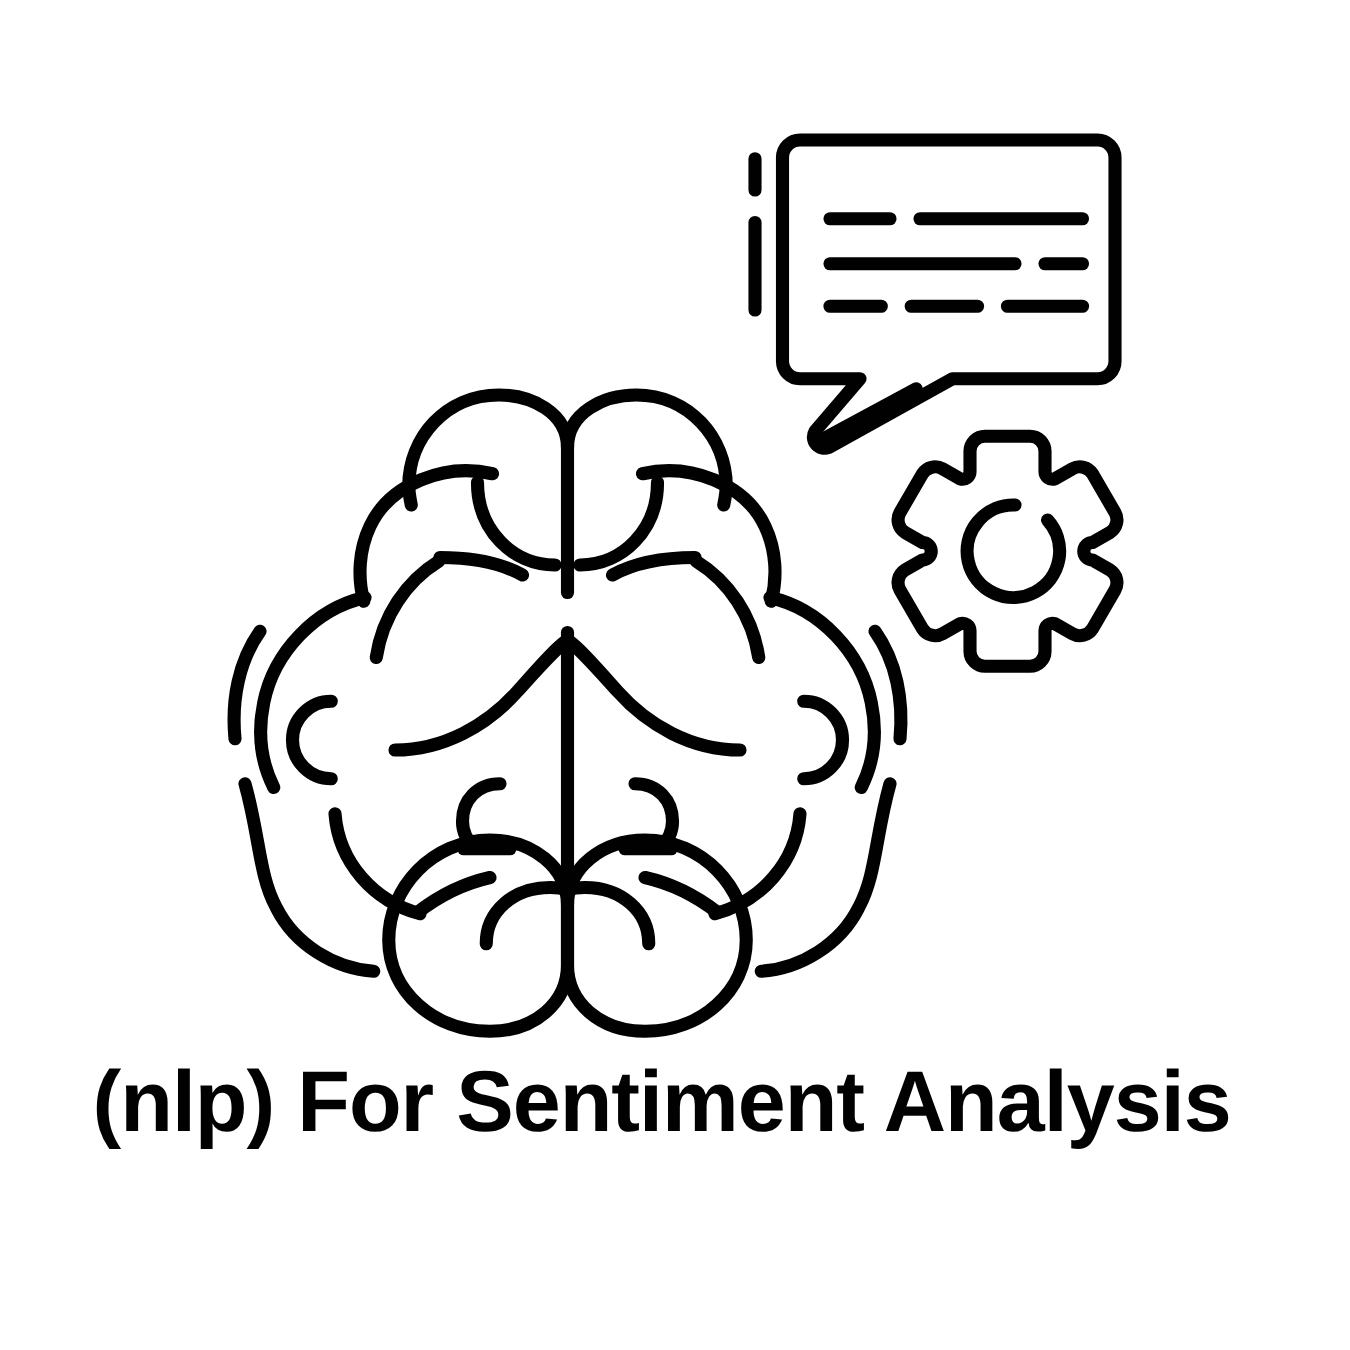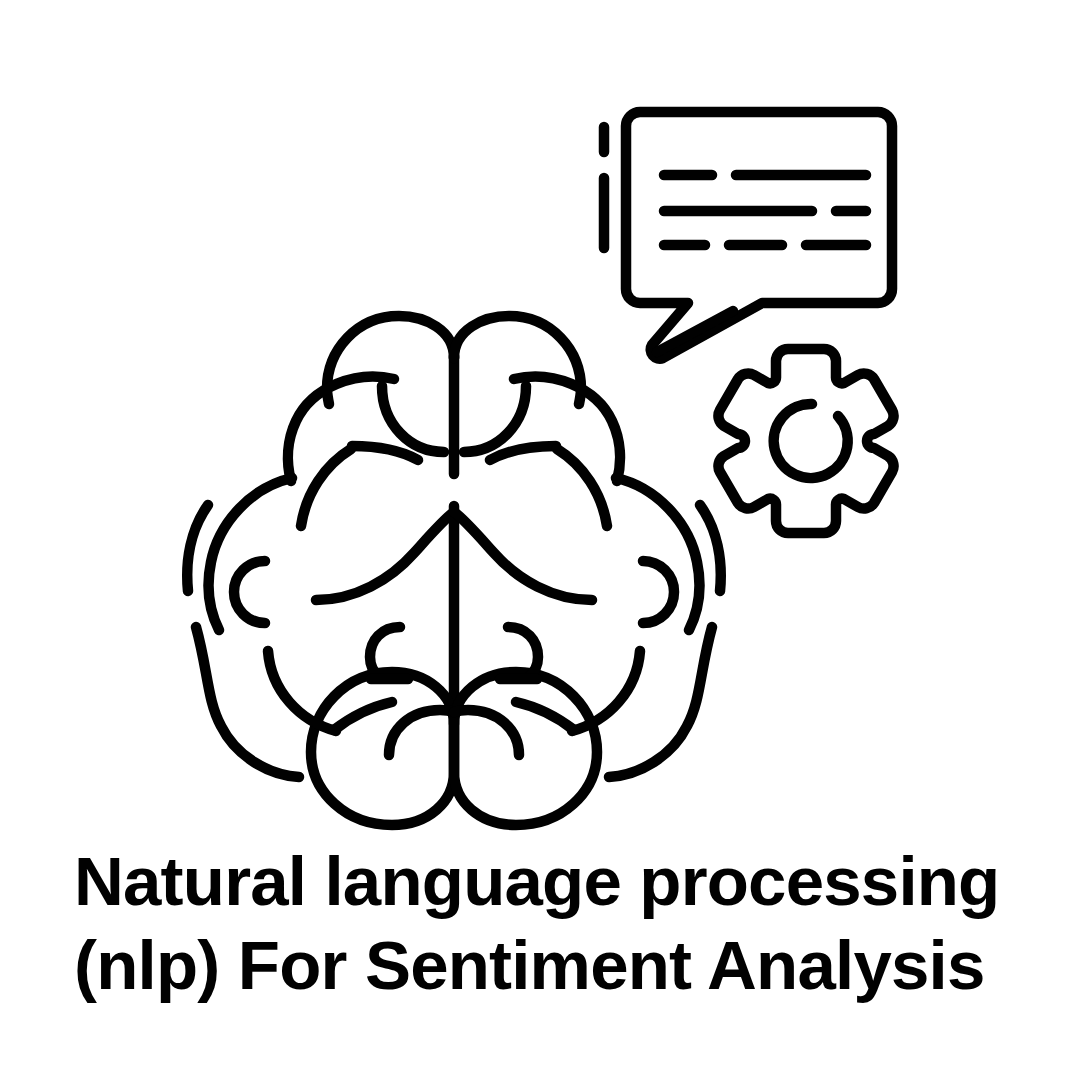--- a/index.html
+++ b/index.html
@@ -222,17 +222,16 @@
                  C 556 716 538 707 516 702"></path>
         <path d="M 519 755
                  C 519 729 497 710 468 710
                  C 462 710 457 711 454 712"></path>
       </g>
 
     </g>
   </svg>
 
   <div class="caption-block">
-    <span class="caption-line">Natural language processing</span>
     <span class="caption-line">(nlp) For Sentiment Analysis</span>
   </div>
 
 </div>
 
 </body></html>

